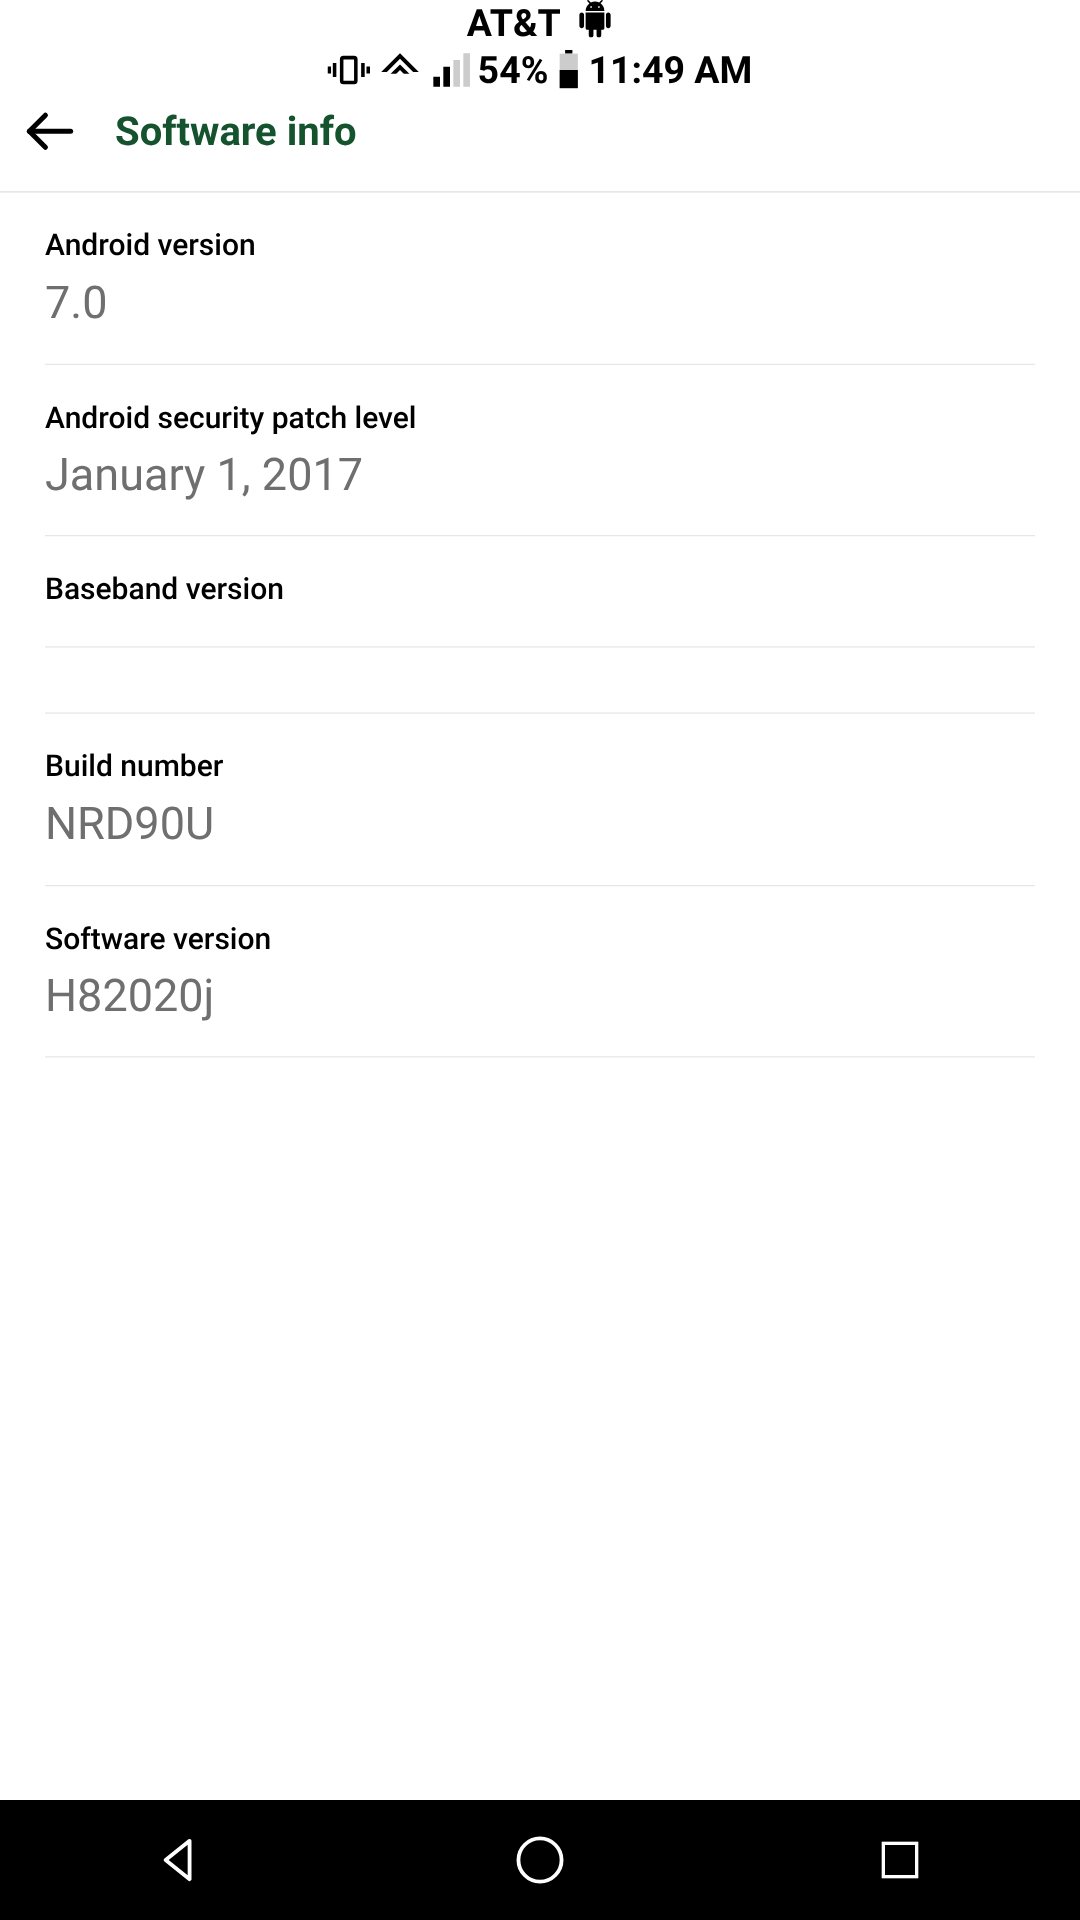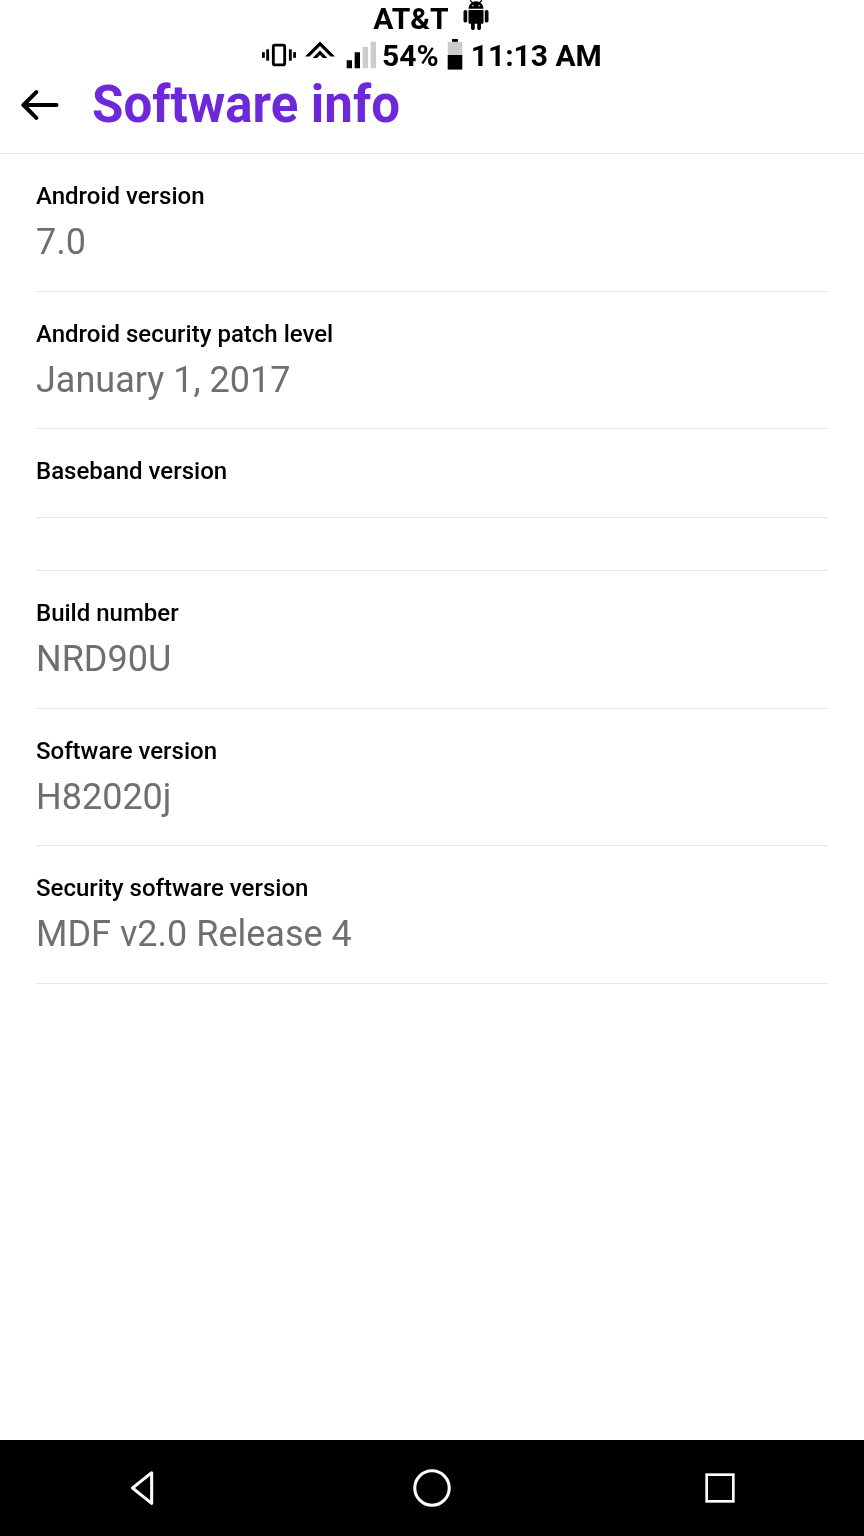--- a/index.html
+++ b/index.html
@@ -39,23 +39,23 @@
       border-bottom: 1px solid #e0e0e0;
     }
     .back-arrow {
       width: 44px;
       height: 44px;
       display: flex;
       align-items: center;
       justify-content: center;
     }
     .header-title {
-      font-size: 51px;
+      font-size: 32px;
       font-weight: 700;
-      color: #6d28d9;
+      color: #14532d;
     }
     .content {
       flex: 1;
       padding: 0 36px;
       overflow-y: auto;
     }
     .item {
       padding: 28px 0 24px 0;
       border-bottom: 1px solid #e6e6e6;
     }
@@ -120,21 +120,21 @@
         </svg>
     </span>
     <span>54%</span>
     <span class="battery-icon">
       <svg width="20" height="32" viewBox="0 0 12 22">
           <rect x="4" y="0" width="4" height="2" fill="#000"></rect>
           <rect x="1" y="2" width="10" height="19" fill="#ccc" stroke="#000" stroke-width="0"></rect>
           <rect x="1" y="11" width="10" height="10" fill="#000"></rect>
         </svg>
     </span>
-    <span>11:13 AM</span>
+    <span>11:49 AM</span>
   </div>
 </div>
 
 <div class="header">
   <div class="back-arrow">
     <svg width="44" height="44" viewBox="0 0 24 24" fill="none" stroke="#000" stroke-width="2.2" stroke-linecap="round" stroke-linejoin="round">
         <line x1="21" y1="12" x2="3" y2="12"></line>
         <polyline points="10 19 3 12 10 5"></polyline>
       </svg>
   </div>
@@ -156,24 +156,20 @@
   <div class="item">
   </div>
   <div class="item">
     <div class="item-label">Build number</div>
     <div class="item-value">NRD90U</div>
   </div>
   <div class="item">
     <div class="item-label">Software version</div>
     <div class="item-value">H82020j</div>
   </div>
-  <div class="item">
-    <div class="item-label">Security software version</div>
-    <div class="item-value">MDF v2.0 Release 4</div>
-  </div>
 </div>
 
 <div class="nav-bar">
   <div class="nav-btn">
     <svg width="46" height="46" viewBox="0 0 24 24" fill="none" stroke="#fff" stroke-width="1.6" stroke-linejoin="round">
         <polygon points="16 4 6 12 16 20"></polygon>
       </svg>
   </div>
   <div class="nav-btn">
     <svg width="46" height="46" viewBox="0 0 24 24" fill="none" stroke="#fff" stroke-width="1.6">

